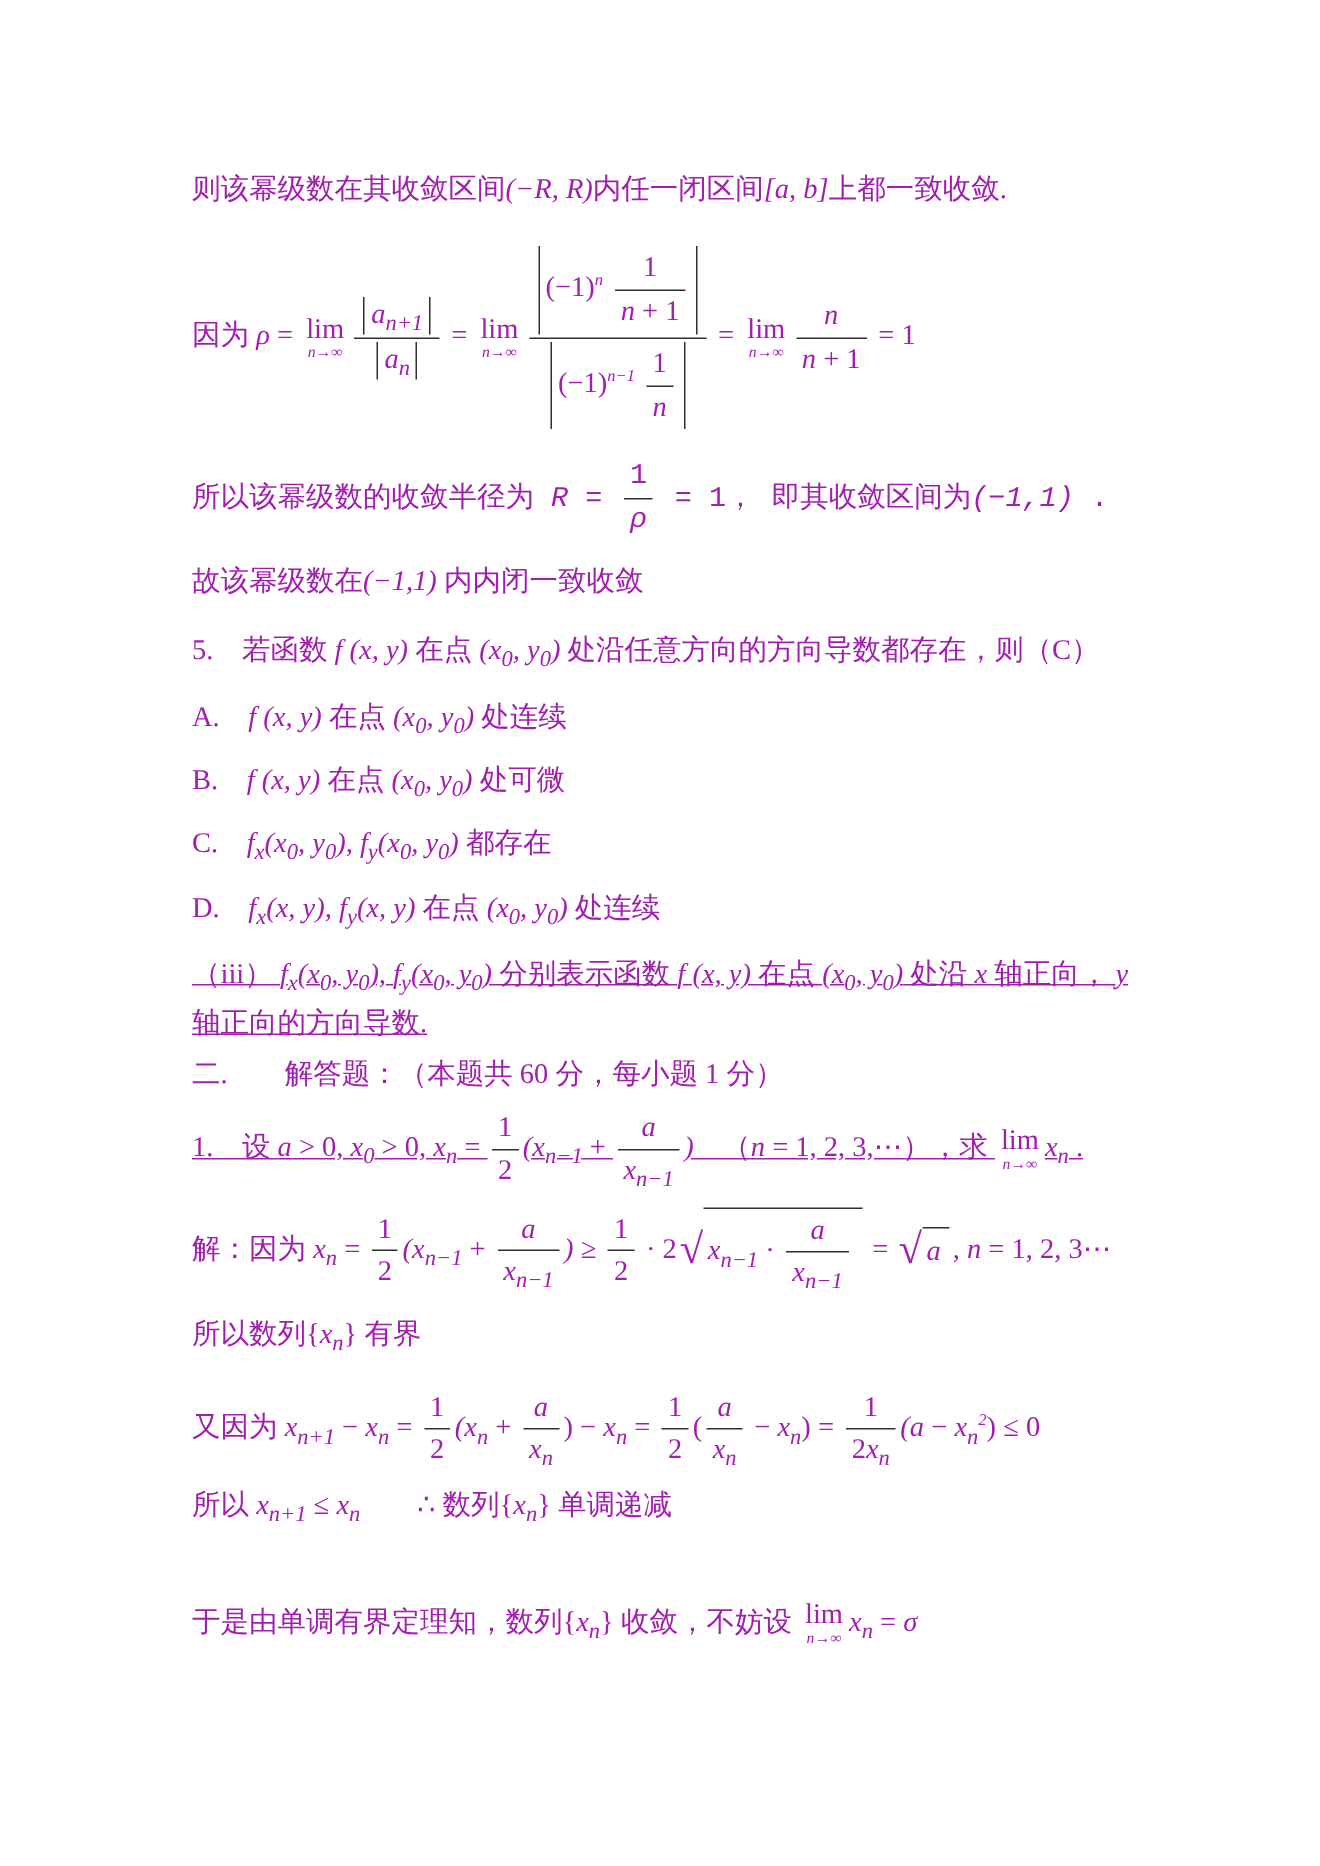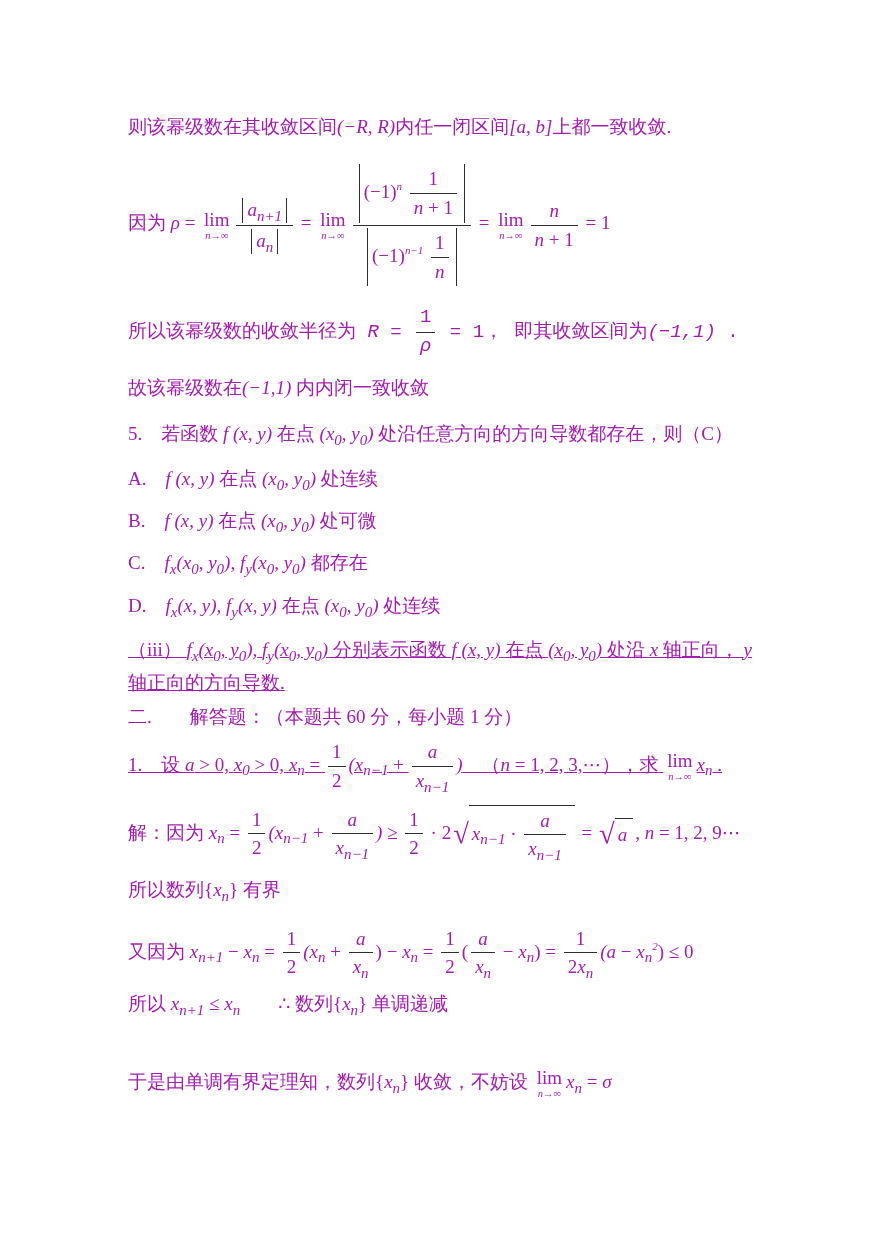--- a/index.html
+++ b/index.html
@@ -65,19 +65,19 @@
       <div class="para" data-name="q5-option-d"><span class="t" data-name="text-run">D.　</span><span class="mi" data-name="math-var">f</span><sub class="ms" data-name="subscript">x</sub><span class="mi" data-name="math-var">(x, y),</span><span class="t" data-name="text-run"> </span><span class="mi" data-name="math-var">f</span><sub class="ms" data-name="subscript">y</sub><span class="mi" data-name="math-var">(x, y)</span><span class="t" data-name="text-run"> 在点 </span><span class="mi" data-name="math-var">(x</span><sub class="ms" data-name="subscript">0</sub><span class="mi" data-name="math-var">, y</span><sub class="ms" data-name="subscript">0</sub><span class="mi" data-name="math-var">)</span><span class="t" data-name="text-run"> 处连续</span></div>
       <div class="para" data-name="q5-analysis-iii"><span class="t" data-name="text-run">（iii） </span><span class="mi" data-name="math-var">f</span><sub class="ms" data-name="subscript">x</sub><span class="mi" data-name="math-var">(x</span><sub class="ms" data-name="subscript">0</sub><span class="mi" data-name="math-var">, y</span><sub class="ms" data-name="subscript">0</sub><span class="mi" data-name="math-var">),</span><span class="t" data-name="text-run"> </span><span class="mi" data-name="math-var">f</span><sub class="ms" data-name="subscript">y</sub><span class="mi" data-name="math-var">(x</span><sub class="ms" data-name="subscript">0</sub><span class="mi" data-name="math-var">, y</span><sub class="ms" data-name="subscript">0</sub><span class="mi" data-name="math-var">)</span><span class="t" data-name="text-run"> 分别表示函数 </span><span class="mi" data-name="math-var">f (x, y)</span><span class="t" data-name="text-run"> 在点 </span><span class="mi" data-name="math-var">(x</span><sub class="ms" data-name="subscript">0</sub><span class="mi" data-name="math-var">, y</span><sub class="ms" data-name="subscript">0</sub><span class="mi" data-name="math-var">)</span><span class="t" data-name="text-run"> 处沿 </span><span class="mi" data-name="math-var">x</span><span class="t" data-name="text-run"> 轴正向， </span><span class="mi" data-name="math-var">y</span><span class="t" data-name="text-run"> 轴正向的方向导数.</span></div>
       <div class="para" data-name="section2-header"><span class="t" data-name="text-run">二.　　解答题：（本题共 </span><span class="bd" data-name="bold-text">60</span><span class="t" data-name="text-run"> 分，每小题 </span><span class="bd" data-name="bold-text">1</span><span class="t" data-name="text-run"> 分）</span></div>
       <div class="para" data-name="q1-stem"><span class="t" data-name="text-run">1.　设 </span><span class="mi" data-name="math-var">a</span><span class="t" data-name="text-run"> &gt; 0, </span><span class="mi" data-name="math-var">x</span><sub class="ms" data-name="subscript">0</sub><span class="t" data-name="text-run"> &gt; 0, </span><span class="mi" data-name="math-var">x</span><sub class="ms" data-name="subscript">n</sub><span class="t" data-name="text-run"> = </span><span class="frac" data-name="fraction"><span class="num" data-name="fraction-numerator"><span class="t" data-name="text-run">1</span></span><span class="den" data-name="fraction-denominator"><span class="t" data-name="text-run">2</span></span></span><span class="mi" data-name="math-var">(x</span><sub class="ms" data-name="subscript">n−1</sub><span class="t" data-name="text-run"> + </span><span class="frac" data-name="fraction"><span class="num" data-name="fraction-numerator"><span class="mi" data-name="math-var">a</span></span><span class="den" data-name="fraction-denominator"><span class="mi" data-name="math-var">x</span><sub class="ms" data-name="subscript">n−1</sub></span></span><span class="mi" data-name="math-var">)</span><span class="t" data-name="text-run">　（</span><span class="mi" data-name="math-var">n</span><span class="t" data-name="text-run"> = 1, 2, 3,⋯），求 </span><span class="lim" data-name="limit-operator"><span class="limv" data-name="limit-word">lim</span><span class="limu" data-name="limit-under">n→∞</span></span><span class="mi" data-name="math-var">x</span><sub class="ms" data-name="subscript">n</sub><span class="t" data-name="text-run"> .</span></div>
       <div class="para" data-name="q1-solution-amgm"><span class="t" data-name="text-run">解：因为 </span><span class="mi" data-name="math-var">x</span><sub class="ms" data-name="subscript">n</sub><span class="t" data-name="text-run"> = </span><span class="frac" data-name="fraction"><span class="num" data-name="fraction-numerator"><span class="t" data-name="text-run">1</span></span><span class="den" data-name="fraction-denominator"><span class="t" data-name="text-run">2</span></span></span><span class="mi" data-name="math-var">(x</span><sub class="ms" data-name="subscript">n−1</sub><span class="t" data-name="text-run"> + </span><span class="frac" data-name="fraction"><span class="num" data-name="fraction-numerator"><span class="mi" data-name="math-var">a</span></span><span class="den" data-name="fraction-denominator"><span class="mi" data-name="math-var">x</span><sub class="ms" data-name="subscript">n−1</sub></span></span><span class="mi" data-name="math-var">)</span><span class="t" data-name="text-run"> ≥ </span><span class="frac" data-name="fraction"><span class="num" data-name="fraction-numerator"><span class="t" data-name="text-run">1</span></span><span class="den" data-name="fraction-denominator"><span class="t" data-name="text-run">2</span></span></span><span class="t" data-name="text-run"> · 2</span><span class="sqrt" data-name="square-root">
           <span class="rad" data-name="radical-sign">√</span>
           <span class="radc" data-name="radicand"><span class="mi" data-name="math-var">x</span><sub class="ms" data-name="subscript">n−1</sub><span class="t" data-name="text-run"> · </span><span class="frac" data-name="fraction"><span class="num" data-name="fraction-numerator"><span class="mi" data-name="math-var">a</span></span><span class="den" data-name="fraction-denominator"><span class="mi" data-name="math-var">x</span><sub class="ms" data-name="subscript">n−1</sub></span></span></span>
         </span><span class="t" data-name="text-run"> = </span><span class="sqrt" data-name="square-root">
           <span class="rad" data-name="radical-sign">√</span>
           <span class="radc" data-name="radicand"><span class="mi" data-name="math-var">a</span></span>
-        </span><span class="t" data-name="text-run">, </span><span class="mi" data-name="math-var">n</span><span class="t" data-name="text-run"> = 1, 2, 9⋯</span></div>
+        </span><span class="t" data-name="text-run">, </span><span class="mi" data-name="math-var">n</span><span class="t" data-name="text-run"> = 1, 2, 3⋯</span></div>
       <div class="para" data-name="q1-bounded"><span class="t" data-name="text-run">所以数列</span><span class="t" data-name="text-run">{</span><span class="mi" data-name="math-var">x</span><sub class="ms" data-name="subscript">n</sub><span class="t" data-name="text-run">}</span><span class="t" data-name="text-run"> 有界</span></div>
       <div class="para" data-name="q1-difference-calc"><span class="t" data-name="text-run">又因为 </span><span class="mi" data-name="math-var">x</span><sub class="ms" data-name="subscript">n+1</sub><span class="t" data-name="text-run"> − </span><span class="mi" data-name="math-var">x</span><sub class="ms" data-name="subscript">n</sub><span class="t" data-name="text-run"> = </span><span class="frac" data-name="fraction"><span class="num" data-name="fraction-numerator"><span class="t" data-name="text-run">1</span></span><span class="den" data-name="fraction-denominator"><span class="t" data-name="text-run">2</span></span></span><span class="mi" data-name="math-var">(x</span><sub class="ms" data-name="subscript">n</sub><span class="t" data-name="text-run"> + </span><span class="frac" data-name="fraction"><span class="num" data-name="fraction-numerator"><span class="mi" data-name="math-var">a</span></span><span class="den" data-name="fraction-denominator"><span class="mi" data-name="math-var">x</span><sub class="ms" data-name="subscript">n</sub></span></span><span class="t" data-name="text-run">) − </span><span class="mi" data-name="math-var">x</span><sub class="ms" data-name="subscript">n</sub><span class="t" data-name="text-run"> = </span><span class="frac" data-name="fraction"><span class="num" data-name="fraction-numerator"><span class="t" data-name="text-run">1</span></span><span class="den" data-name="fraction-denominator"><span class="t" data-name="text-run">2</span></span></span><span class="t" data-name="text-run">(</span><span class="frac" data-name="fraction"><span class="num" data-name="fraction-numerator"><span class="mi" data-name="math-var">a</span></span><span class="den" data-name="fraction-denominator"><span class="mi" data-name="math-var">x</span><sub class="ms" data-name="subscript">n</sub></span></span><span class="t" data-name="text-run"> − </span><span class="mi" data-name="math-var">x</span><sub class="ms" data-name="subscript">n</sub><span class="t" data-name="text-run">) = </span><span class="frac" data-name="fraction"><span class="num" data-name="fraction-numerator"><span class="t" data-name="text-run">1</span></span><span class="den" data-name="fraction-denominator"><span class="t" data-name="text-run">2</span><span class="mi" data-name="math-var">x</span><sub class="ms" data-name="subscript">n</sub></span></span><span class="mi" data-name="math-var">(a</span><span class="t" data-name="text-run"> − </span><span class="mi" data-name="math-var">x</span><sub class="ms" data-name="subscript">n</sub><sup class="ms" data-name="superscript">2</sup><span class="t" data-name="text-run">) ≤ 0</span></div>
       <div class="para" data-name="q1-monotone"><span class="t" data-name="text-run">所以 </span><span class="mi" data-name="math-var">x</span><sub class="ms" data-name="subscript">n+1</sub><span class="t" data-name="text-run"> ≤ </span><span class="mi" data-name="math-var">x</span><sub class="ms" data-name="subscript">n</sub><span class="t" data-name="text-run">　　∴ 数列</span><span class="t" data-name="text-run">{</span><span class="mi" data-name="math-var">x</span><sub class="ms" data-name="subscript">n</sub><span class="t" data-name="text-run">}</span><span class="t" data-name="text-run"> 单调递减</span></div>
       <div class="para" data-name="q1-limit-exists"><span class="t" data-name="text-run">于是由单调有界定理知，数列</span><span class="t" data-name="text-run">{</span><span class="mi" data-name="math-var">x</span><sub class="ms" data-name="subscript">n</sub><span class="t" data-name="text-run">}</span><span class="t" data-name="text-run"> 收敛，不妨设 </span><span class="lim" data-name="limit-operator"><span class="limv" data-name="limit-word">lim</span><span class="limu" data-name="limit-under">n→∞</span></span><span class="mi" data-name="math-var">x</span><sub class="ms" data-name="subscript">n</sub><span class="t" data-name="text-run"> = </span><span class="mi" data-name="math-var">σ</span></div>
     </main>
 </div>
 
 </body></html>

